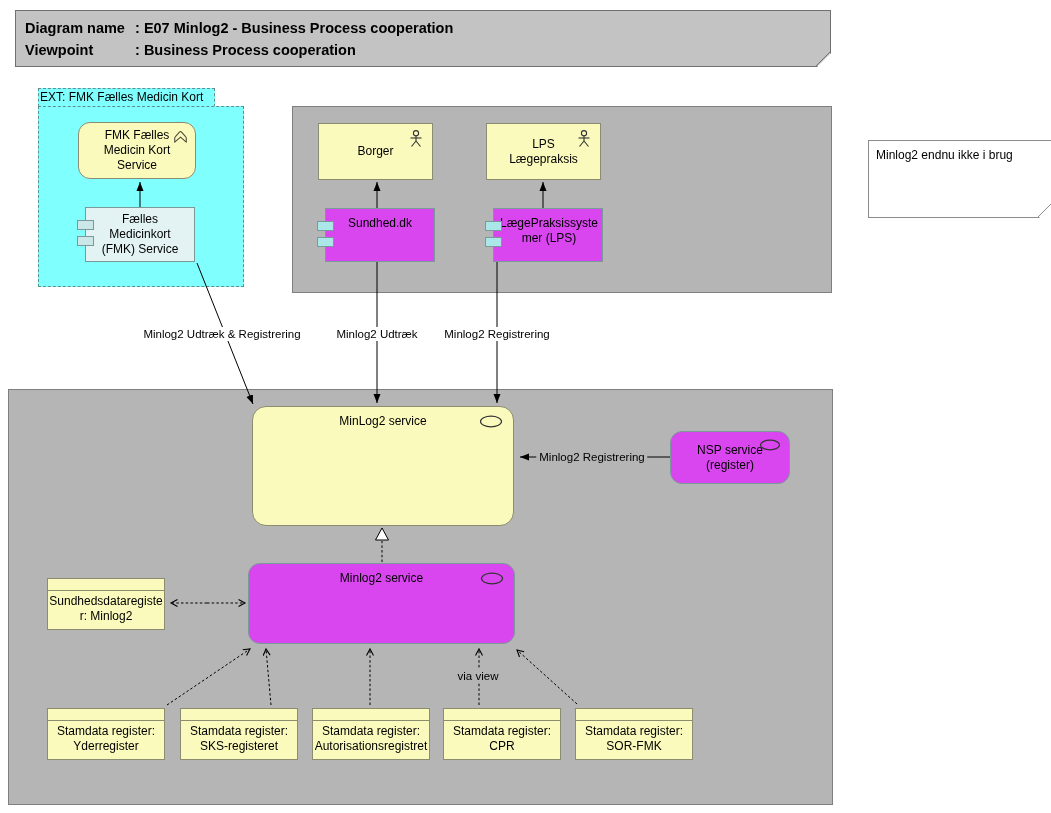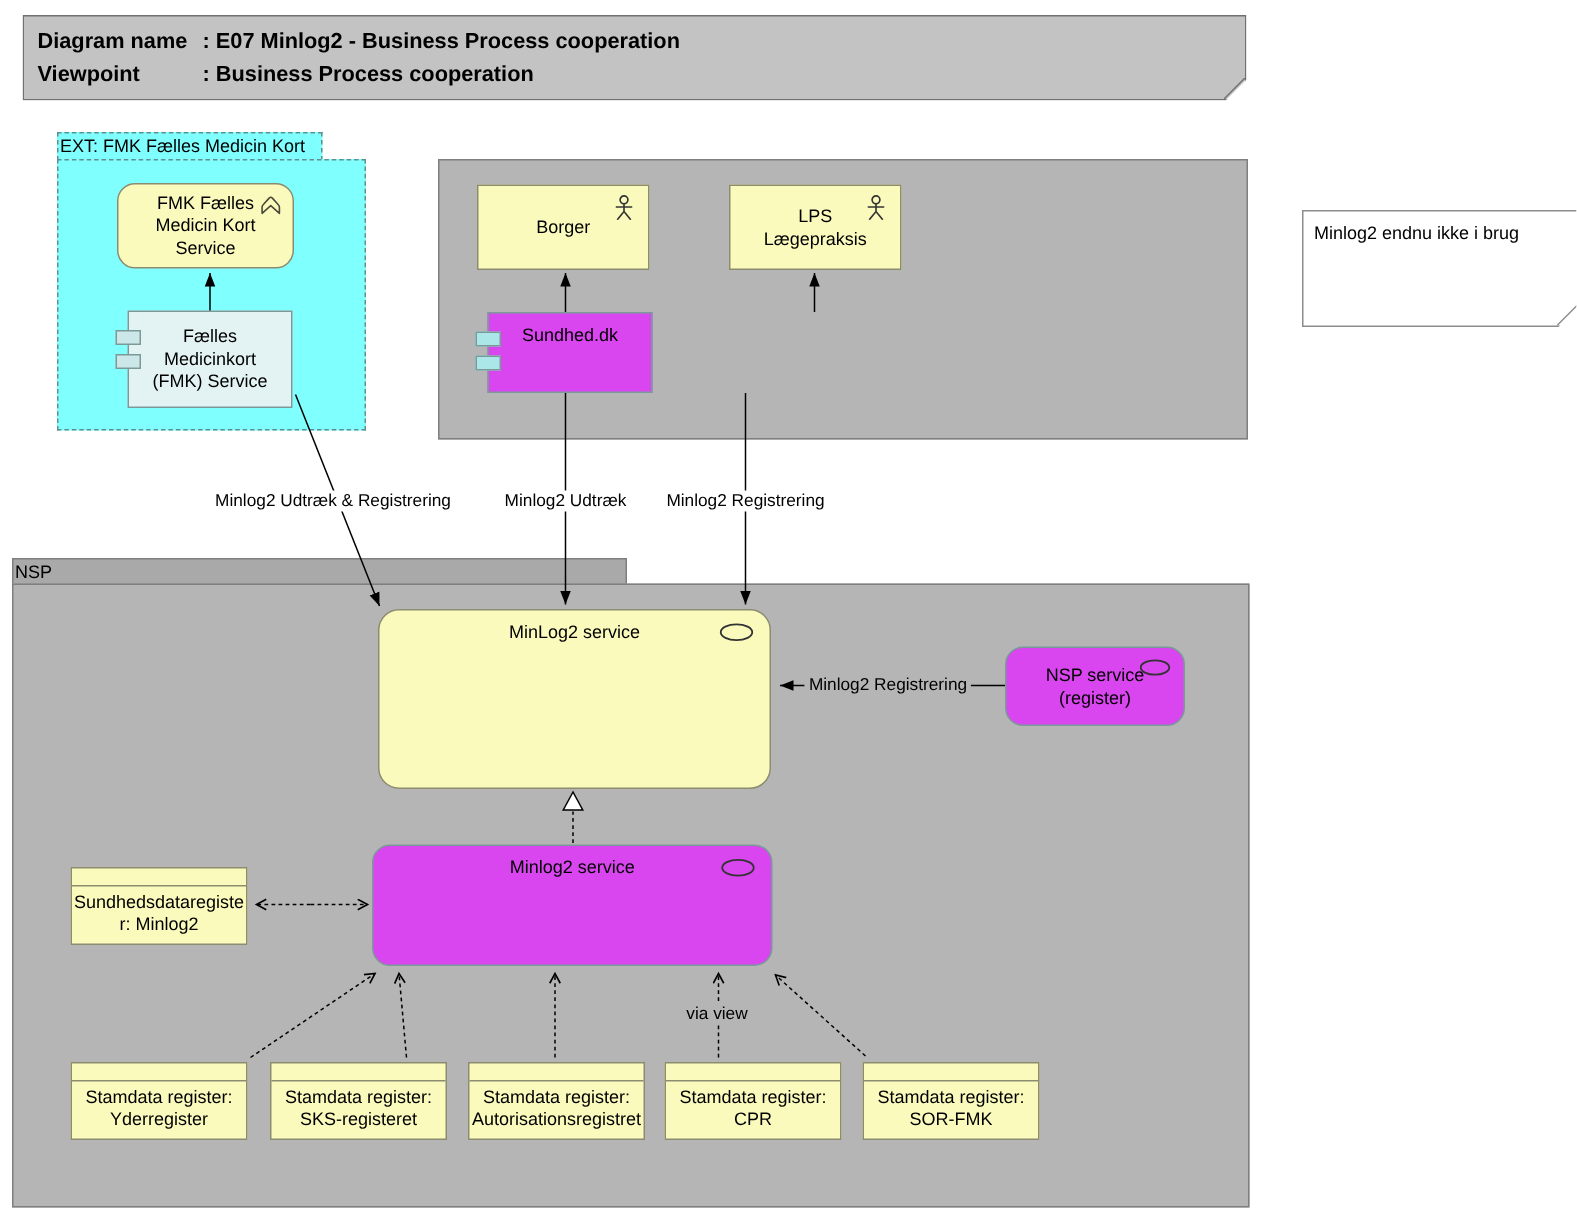--- a/index.html
+++ b/index.html
@@ -74,33 +74,30 @@
   <div class="abs grp-tab cy" style="left:38px;top:88px;width:177px;height:19px;">
     <span>EXT: FMK Fælles Medicin Kort</span>
   </div>
   <div class="abs grp-body cy" style="left:38px;top:106px;width:206px;height:181px;"></div>
 
   <div class="abs grp-tab" style="left:292px;top:88px;width:217px;height:19px;margin-top:20px;">
     <span>Mulige 3. part anvendere</span>
   </div>
   <div class="abs grp-body" style="left:292px;top:106px;width:540px;height:187px;"></div>
 
-  <div class="abs grp-tab" style="left:8px;top:372px;width:410px;height:18px;">
-    <span>NSP</span>
-  </div>
   <div class="abs grp-body" style="left:8px;top:389px;width:825px;height:416px;"></div>
 
   <div class="abs node yellow r12" style="left:78px;top:122px;width:118px;height:57px;">
     <div class="node-text" style="width:84px;margin:0 auto;">FMK Fælles Medicin Kort Service</div>
     <svg class="corner-icon" style="top:5px;right:6px;" width="17" height="16" viewBox="0 0 19 18">
       <path d="M3 16 V11.5 Q3 10.4 3.8 9.6 L8.3 4.6 Q9.5 3.3 10.7 4.6 L15.2 9.6 Q16 10.4 16 11.5 V16 L9.5 10.2 Z" fill="none" stroke="#4a4a3a" stroke-width="1.2" stroke-linejoin="round"></path>
     </svg>
   </div>
 
-  <div class="abs node pale" style="left:85px;top:207px;width:110px;height:65px;">
+  <div class="abs node pale" style="left:85px;top:207px;width:110px;height:55px;">
     <div class="comp-tab tab-pale" style="top:12px;"></div>
     <div class="comp-tab tab-pale" style="top:28px;"></div>
     <div class="node-text" style="width:90px;margin:0 auto;">Fælles Medicinkort (FMK) Service</div>
   </div>
 
   <div class="abs node yellow" style="left:318px;top:123px;width:115px;height:57px;">
     <div class="node-text">Borger</div>
     <svg class="corner-icon" style="top:6px;right:9px;" width="14" height="17" viewBox="0 0 14 17">
       <circle cx="7" cy="3.2" r="2.6" fill="none" stroke="#333" stroke-width="1.1"></circle>
       <line x1="7" y1="5.8" x2="7" y2="11" stroke="#333" stroke-width="1.1"></line>
@@ -120,20 +117,25 @@
       <line x1="7" y1="11" x2="11.5" y2="16.5" stroke="#333" stroke-width="1.1"></line>
     </svg>
   </div>
 
   <div class="abs node cyan top-label" style="left:325px;top:208px;width:110px;height:54px;">
     <div class="comp-tab tab-cyan" style="top:12px;"></div>
     <div class="comp-tab tab-cyan" style="top:28px;"></div>
     <div class="node-text">Sundhed.dk</div>
   </div>
 
+  <div class="abs node cyan top-label" style="left:493px;top:208px;width:110px;height:54px;">
+    <div class="comp-tab tab-cyan" style="top:12px;"></div>
+    <div class="comp-tab tab-cyan" style="top:28px;"></div>
+    <div class="node-text" style="padding-left:8px;padding-right:6px;">LægePraksissystemer (LPS)</div>
+  </div>
 
   <div class="abs" style="left:868px;top:140px;width:185px;height:78px;">
     <div class="note-shape" style="background:#ffffff;border-color:#8c8c8c;"></div>
     <svg class="fold-svg" width="15" height="15">
       <path d="M14 0 L0 14" stroke="#8c8c8c" stroke-width="1" fill="none"></path>
     </svg>
     <div class="abs" style="left:8px;top:8px;right:8px;font-size:12px;">Minlog2 endnu ikke i brug</div>
   </div>
 
   <div class="abs node yellow r14 top-label" style="left:252px;top:406px;width:262px;height:120px;">

